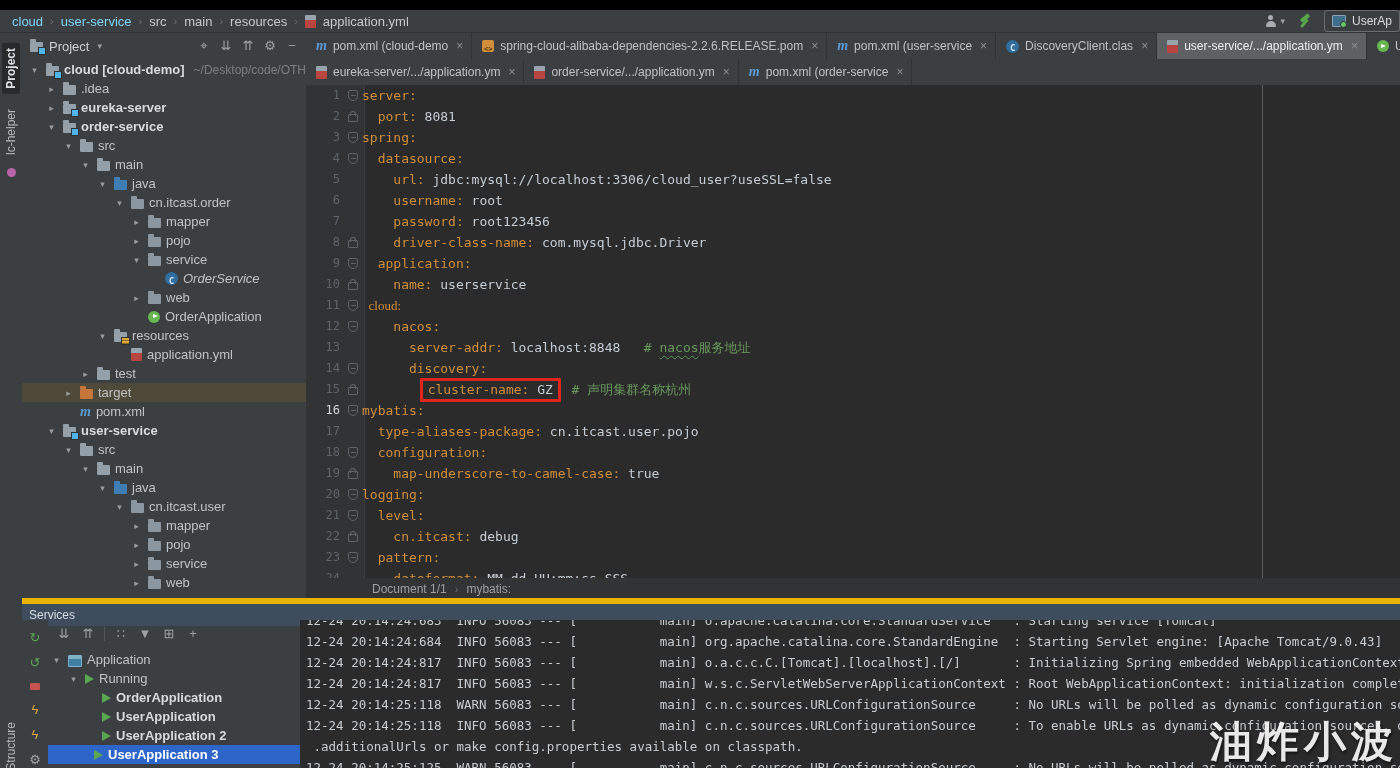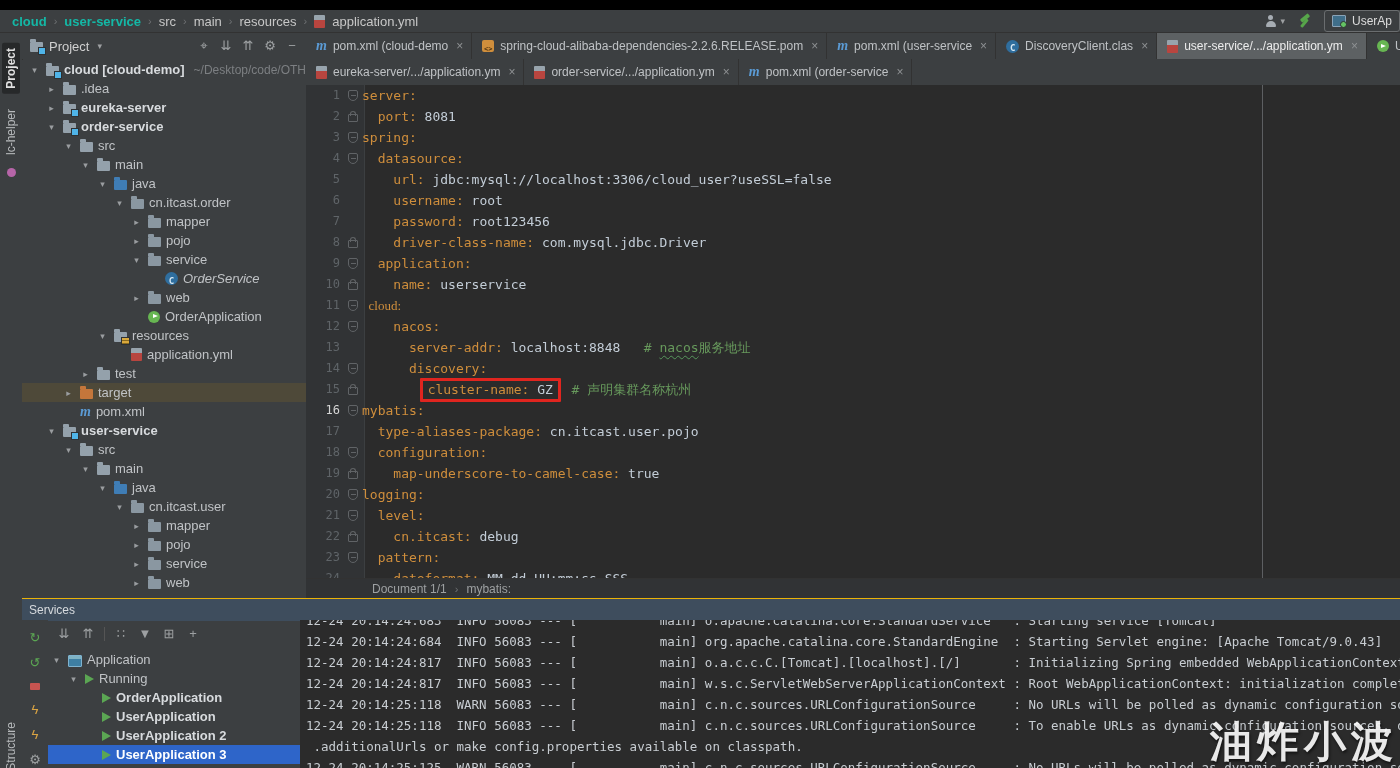--- a/index.html
+++ b/index.html
@@ -5,21 +5,21 @@
   html,body{margin:0;padding:0;background:#1e1e1e;}
   #app{position:relative;width:1400px;height:768px;background:#3c3f41;overflow:hidden;
        font-family:"Liberation Sans",sans-serif;color:#bbbbbb;font-size:13px;}
   
   .topblack{position:absolute;left:0;top:0;width:1400px;height:10px;background:#000;}
   .crumbbar{position:absolute;left:0;top:10px;width:1400px;height:23px;background:#3c3f41;
             display:flex;align-items:center;padding:0 6px 0 12px;box-sizing:border-box;
             border-bottom:1px solid #323232;overflow:hidden;}
   .crumbs{display:flex;align-items:center;gap:7px;flex:1;min-width:0;}
   .crumb{color:#c7c7c7;font-size:13px;white-space:nowrap;}
-  .crumb.b{font-weight:bold;color:#14b8a6;}
+  .crumb.b{font-weight:normal;color:#7dd3fc;}
   .csep{color:#6e7173;font-size:11px;}
   .crumb-right{display:flex;align-items:center;gap:12px;margin-left:auto;}
   .caret{font-size:9px;color:#9da0a2;margin-left:2px;}
   .runwidget{display:flex;align-items:center;gap:6px;height:20px;padding:0 7px;border:1px solid #6a6d6f;
              border-radius:3px;background:#3b3e40;color:#dcdcdc;font-size:12px;margin-right:-6px;}
   
   .activitybar{position:absolute;left:0;top:33px;width:22px;height:735px;background:#3c3f41;
                border-right:1px solid #323232;display:flex;flex-direction:column;align-items:center;overflow:hidden;}
   .vbtn{writing-mode:vertical-rl;transform:rotate(180deg);font-size:12px;color:#b7babc;margin-top:10px;
         padding:5px 2px;border-radius:2px;white-space:nowrap;}
@@ -102,21 +102,21 @@
   .g-lock::before{content:"";position:absolute;left:1px;top:-4px;width:4px;height:4px;border:1px solid #606366;
       border-bottom:none;border-radius:3px 3px 0 0;}
   .cline{position:absolute;left:56px;height:21px;line-height:21px;white-space:pre;}
   .sk{color:#cf8e3c;} .sv{color:#c3cdd7;} .sc{color:#67995c;}
   .scw{text-decoration:underline wavy #57965c 1px;text-underline-offset:3px;}
   .redbox{border:3px solid #e0251f;border-radius:1px;padding:1px 5px 2px 5px;margin:-2px -5px -3px -5px;}
   .mguide{position:absolute;top:0;bottom:0;width:1px;background:#6a6d70;opacity:.8;}
   .docbar{position:absolute;left:306px;right:0;top:578px;height:20px;background:#313335;border-top:1px solid #323232;
           display:flex;align-items:center;gap:8px;padding-left:66px;font-size:12px;color:#9da0a2;}
   
-  .svc-header{position:absolute;left:22px;right:0;top:598px;height:22px;background:#3e4d5d;border-top:1px solid #eab308;
+  .svc-header{position:absolute;left:22px;right:0;top:598px;height:22px;background:#3e4d5d;border-top:6px solid #eab308;
               display:flex;align-items:center;padding-left:7px;color:#d6dade;font-size:12px;text-align:right;}
   .svc-strip{position:absolute;left:22px;top:620px;width:26px;bottom:0;background:#3c3f41;display:flex;
              flex-direction:column;align-items:center;padding-top:10px;gap:9px;box-sizing:border-box;}
   .svc-toolbar{position:absolute;left:48px;top:622px;width:252px;height:24px;display:flex;align-items:center;gap:8px;
                padding-left:8px;box-sizing:border-box;}
   .tbsep{width:1px;height:14px;background:#555;}
   #svctree{position:absolute;left:48px;top:650px;width:252px;bottom:0;overflow:hidden;}
   #console{position:absolute;left:300px;top:620px;right:0;bottom:0;background:#2b2b2b;overflow:hidden;}
   #console-lines{margin-top:-10px;font-family:"DejaVu Sans Mono",monospace;font-size:12.5px;color:#c8cdd2;
                  padding-left:6px;}
@@ -492,21 +492,21 @@
       <div class="trow" style="padding-left: 36px;">
         <span class="arr"></span>
         <span class="ic ic-play"></span>
         <span class="lbl b">UserApplication</span>
       </div>
       <div class="trow" style="padding-left: 36px;">
         <span class="arr"></span>
         <span class="ic ic-play"></span>
         <span class="lbl b">UserApplication 2</span>
       </div>
-      <div class="trow sel" style="padding-left: 36px;">
+      <div class="trow sel" style="padding-left: 28px;">
         <span class="arr"></span>
         <span class="ic ic-play"></span>
         <span class="lbl b">UserApplication 3</span>
       </div>
     </div>
   <div id="console">
     <div id="console-lines">
         <div>12-24 20:14:24:683  INFO 56083 --- [           main] o.apache.catalina.core.StandardService   : Starting service [Tomcat]</div>
         <div>12-24 20:14:24:684  INFO 56083 --- [           main] org.apache.catalina.core.StandardEngine  : Starting Servlet engine: [Apache Tomcat/9.0.43]</div>
         <div>12-24 20:14:24:817  INFO 56083 --- [           main] o.a.c.c.C.[Tomcat].[localhost].[/]       : Initializing Spring embedded WebApplicationContext</div>

